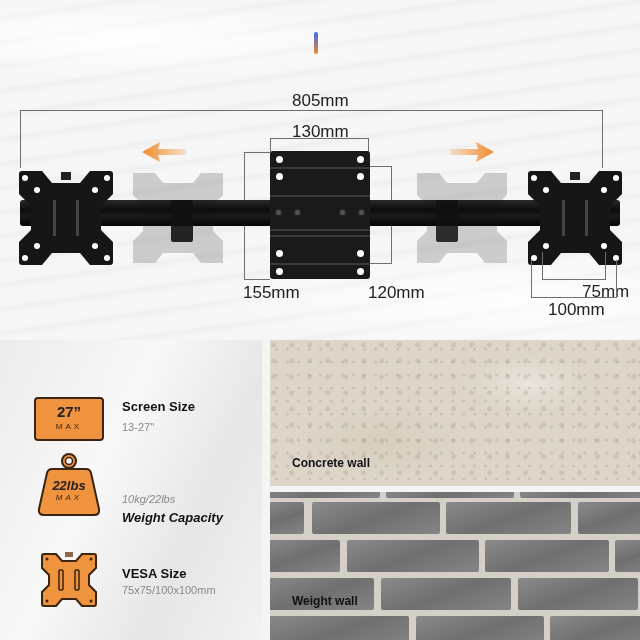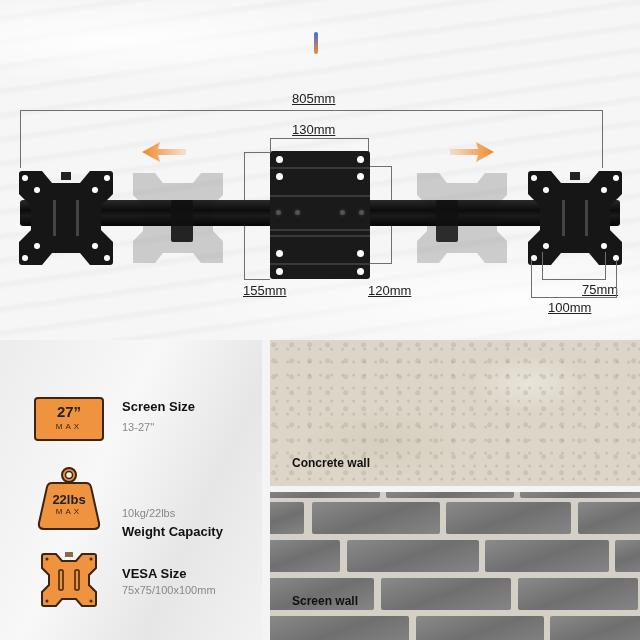--- a/index.html
+++ b/index.html
@@ -20,21 +20,21 @@
   .title {
     position: absolute; left: 0; top: 30px; width: 640px; text-align: center;
     font-weight: 700; font-size: 22px; color: #111; letter-spacing: 0.3px;
   }
   .title .bar {
     display: inline-block; width: 4px; height: 22px; border-radius: 2px;
     background: linear-gradient(#3a6ee8, #f08a2a);
     vertical-align: -4px; margin-right: 8px;
   }
   .dimline { position: absolute; border-color: #6f6f6f; border-style: solid; border-width: 0; }
-  .dimtxt { position: absolute; font-size: 13px; color: #222; white-space: nowrap; text-decoration: underline; }
+  .dimtxt { position: absolute; font-size: 17px; color: #222; white-space: nowrap; }
   .bar-beam {
     position: absolute; left: 20px; top: 200px; width: 600px; height: 26px;
     background: linear-gradient(#2a2a2a, #0c0c0c 40%, #1b1b1b 60%, #050505);
     border-radius: 3px;
   }
   .vesa { position: absolute; }
   .ghost { opacity: 0.18; }
   .clamp {
     position: absolute; width: 22px; height: 42px; background: #111; border-radius: 2px;
   }
@@ -198,21 +198,21 @@
 <div class="bottom-left">
   <div class="feat" style="top:55px;padding-left:8px;">
     <div class="badge" style="top:2px;">
       <span class="big">27”</span>
       <span class="small">MAX</span>
     </div>
     <div class="label" style="top:4px;">Screen Size</div>
     <div class="value" style="top:26px;">13-27''</div>
   </div>
 
-  <div class="feat" style="top:125px;">
+  <div class="feat" style="top:111px;font-style:italic;">
     <svg class="weight-icon" style="top:0px;" width="70" height="66" viewBox="0 0 70 66">
       <circle cx="35" cy="10" r="7" fill="#f0933f" stroke="#3a2412" stroke-width="2"></circle>
       <circle cx="35" cy="10" r="3.5" fill="#f4f4f4" stroke="#3a2412" stroke-width="1.5"></circle>
       <path d="M18,18 h34 q4,0 5,4 l8,36 q1,6 -5,6 h-50 q-6,0 -5,-6 l8,-36 q1,-4 5,-4z" fill="#f0933f" stroke="#3a2412" stroke-width="2"></path>
     </svg>
     <div class="weight-text" style="top:27px;">
       <span class="big">22lbs</span>
       <span class="small">MAX</span>
     </div>
     <div class="label" style="top:24px;margin-top:35px;">Weight Capacity</div>
@@ -250,14 +250,14 @@
   <div class="b" style="left:-6px;top:48px;width:76px;"></div>
   <div class="b" style="left:77px;top:48px;width:132px;"></div>
   <div class="b" style="left:215px;top:48px;width:124px;"></div>
   <div class="b" style="left:345px;top:48px;width:40px;"></div>
   <div class="b" style="left:-6px;top:86px;width:110px;"></div>
   <div class="b" style="left:111px;top:86px;width:130px;"></div>
   <div class="b" style="left:248px;top:86px;width:120px;"></div>
   <div class="b" style="left:-6px;top:124px;width:145px;"></div>
   <div class="b" style="left:146px;top:124px;width:128px;"></div>
   <div class="b" style="left:280px;top:124px;width:100px;"></div>
-  <div class="wall-label" style="left:22px;top:102px;">Screen wall</div>
+  <div class="wall-label" style="left:22px;top:102px;">Weight wall</div>
 </div>
 
 </body></html>

